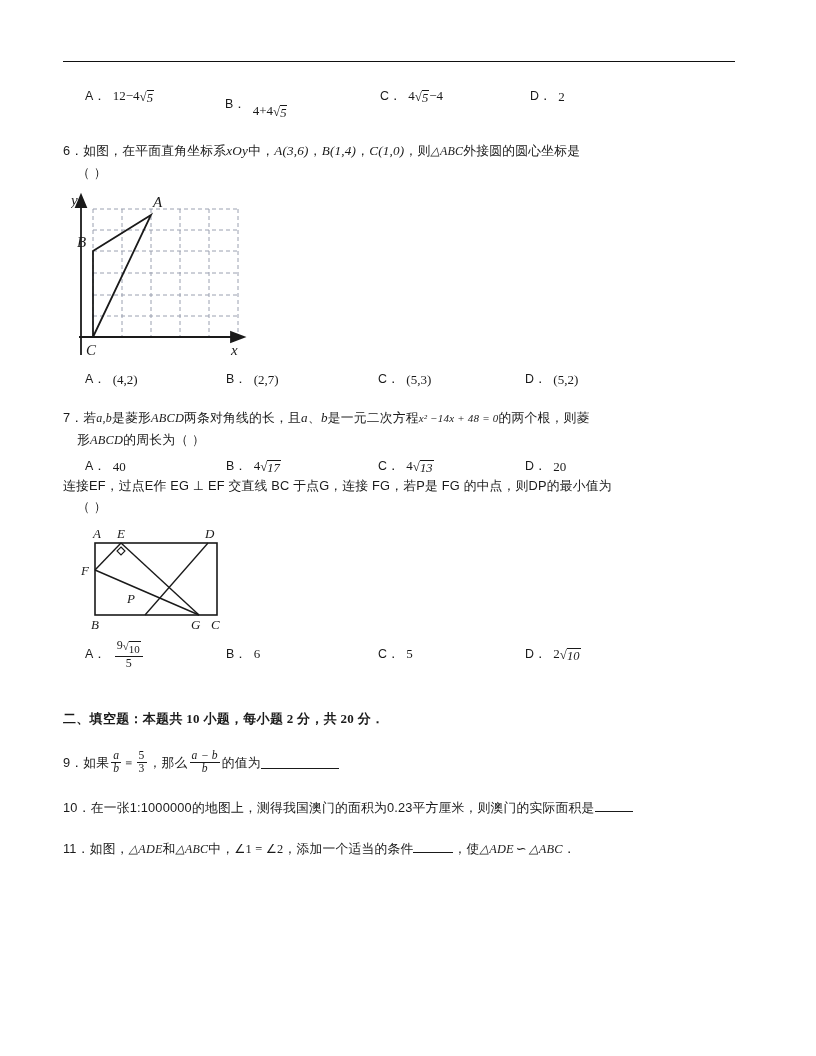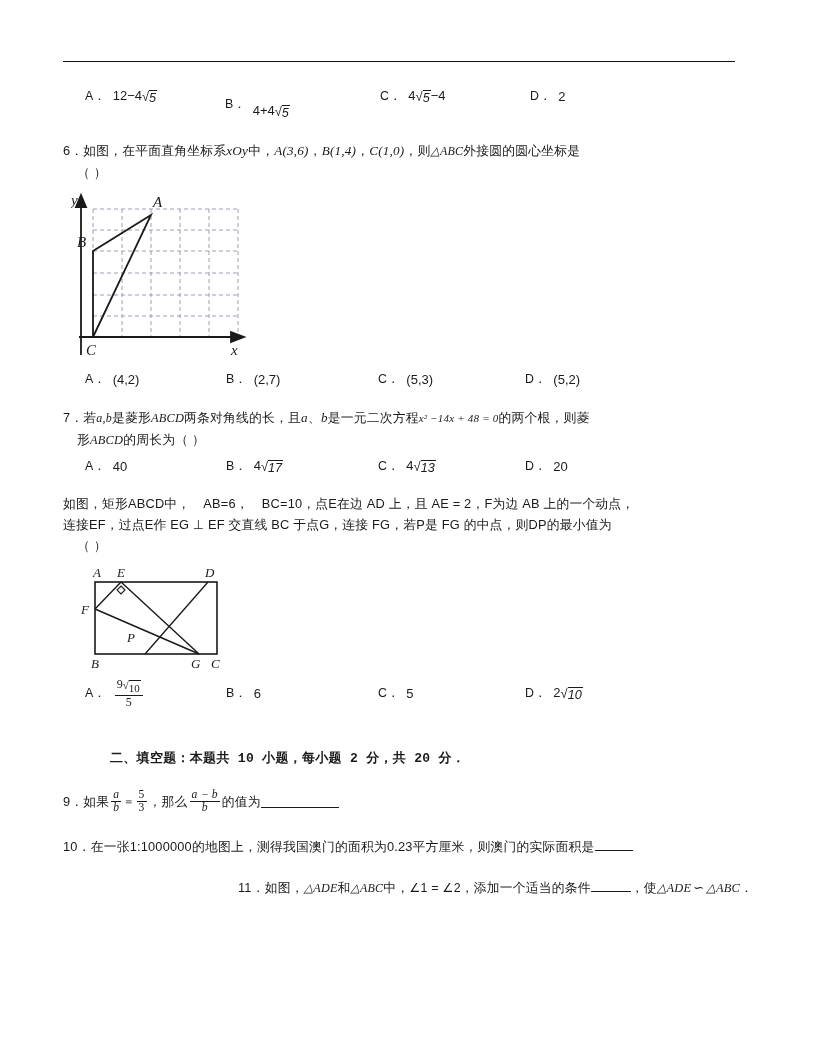--- a/index.html
+++ b/index.html
@@ -39,21 +39,21 @@
 
   
   .qline {
     font-size: 13.2px;
     line-height: 21px;
     letter-spacing: .2px;
     white-space: nowrap;
   }
   .cjk { font-family: "Liberation Sans", "DejaVu Sans", sans-serif; font-size: 12.8px; }
   .mathit { font-family: "Liberation Serif", serif; font-style: italic; }
-  .mathup { font-family: Liberation Sans, sans-serif; font-style: normal; }
+  .mathup { font-family: Liberation Serif, serif; font-style: normal; }
 
   .opts {
     display: flex;
     font-size: 13px;
     align-items: flex-start;
   }
   .opt { display: flex; align-items: center; }
   .opt .lbl { font-family: "Liberation Sans", sans-serif; font-size: 12.4px; margin-right: 7px; }
 
   
@@ -92,25 +92,24 @@
   .frac.up .num, .frac.up .den { font-style: normal; }
 
   .fill-blank {
     display: inline-block;
     border-bottom: 1px solid #1a1a1a;
     height: 12px;
     vertical-align: baseline;
   }
 
   .sect-head {
-    font-family: Liberation Mono, monospace;
+    font-family: Liberation Serif, serif;
     font-weight: bold;
     font-size: 13px;
     letter-spacing: .3px;
-    margin-left: 47px;
   }
 
   svg { display: block; }
   .ink { stroke: #1a1a1a; fill: none; }
 </style>
 </head>
 <body>
 
 <div class="page">
 
@@ -244,21 +243,20 @@
               <span class="rad">13</span>
             </span>
         </span>
       </div>
       <div class="opt">
         <span class="lbl">D．</span>
         <span class="mathup">20</span>
       </div>
     </div>
 
-    <div class="qline cjk" style="margin-top:18px;">如图，矩形ABCD中，　AB=6，　BC=10，点E在边 AD 上，且 AE = 2，F为边 AB 上的一个动点，</div>
     <div class="qline cjk" style="padding-left:0px;">连接EF，过点E作 EG ⊥ EF 交直线 BC 于点G，连接 FG，若P是 FG 的中点，则DP的最小值为</div>
     <div class="qline cjk" style="padding-left:14px;">（   ）</div>
 
     <div style="margin-top:6px; padding-left:14px;">
       <svg width="165" height="108" viewBox="0 0 165 108">
 
         <rect x="18" y="20" width="122" height="72" class="ink" stroke-width="1.6"></rect>
 
         <g class="ink" stroke-width="1.4">
 
@@ -334,18 +332,18 @@
         <span class="den">b</span>
       </span>
       <span class="cjk">的值为</span>
       <span class="fill-blank" style="width:78px;"></span>
     </div>
 
     <div class="qline" style="margin-top:22px;">
       <span class="cjk">10．</span><span class="cjk">在一张1:1000000的地图上，测得我国澳门的面积为0.23平方厘米，则澳门的实际面积是</span><span class="fill-blank" style="width:38px;"></span>
     </div>
 
-    <div class="qline" style="margin-top:20px;text-align:right;">
+    <div class="qline" style="margin-top:20px;">
       <span class="cjk">11．</span><span class="cjk">如图，</span><span class="mathit" style="font-size:12.2px;">△ADE</span><span class="cjk">和</span><span class="mathit" style="font-size:12px;">△ABC</span><span class="cjk">中，</span><span class="mathup" style="font-size:12.4px;">∠1 = ∠2</span><span class="cjk">，添加一个适当的条件</span><span class="fill-blank" style="width:40px;"></span><span class="cjk">，使</span><span class="mathit" style="font-size:12.4px;">△ADE</span><span class="mathup" style="font-size:13px; padding:0 2px;">∽</span><span class="mathit" style="font-size:12.4px;">△ABC</span><span class="cjk">．</span>
     </div>
 
   </div>
 </div>
 
 </body></html>

